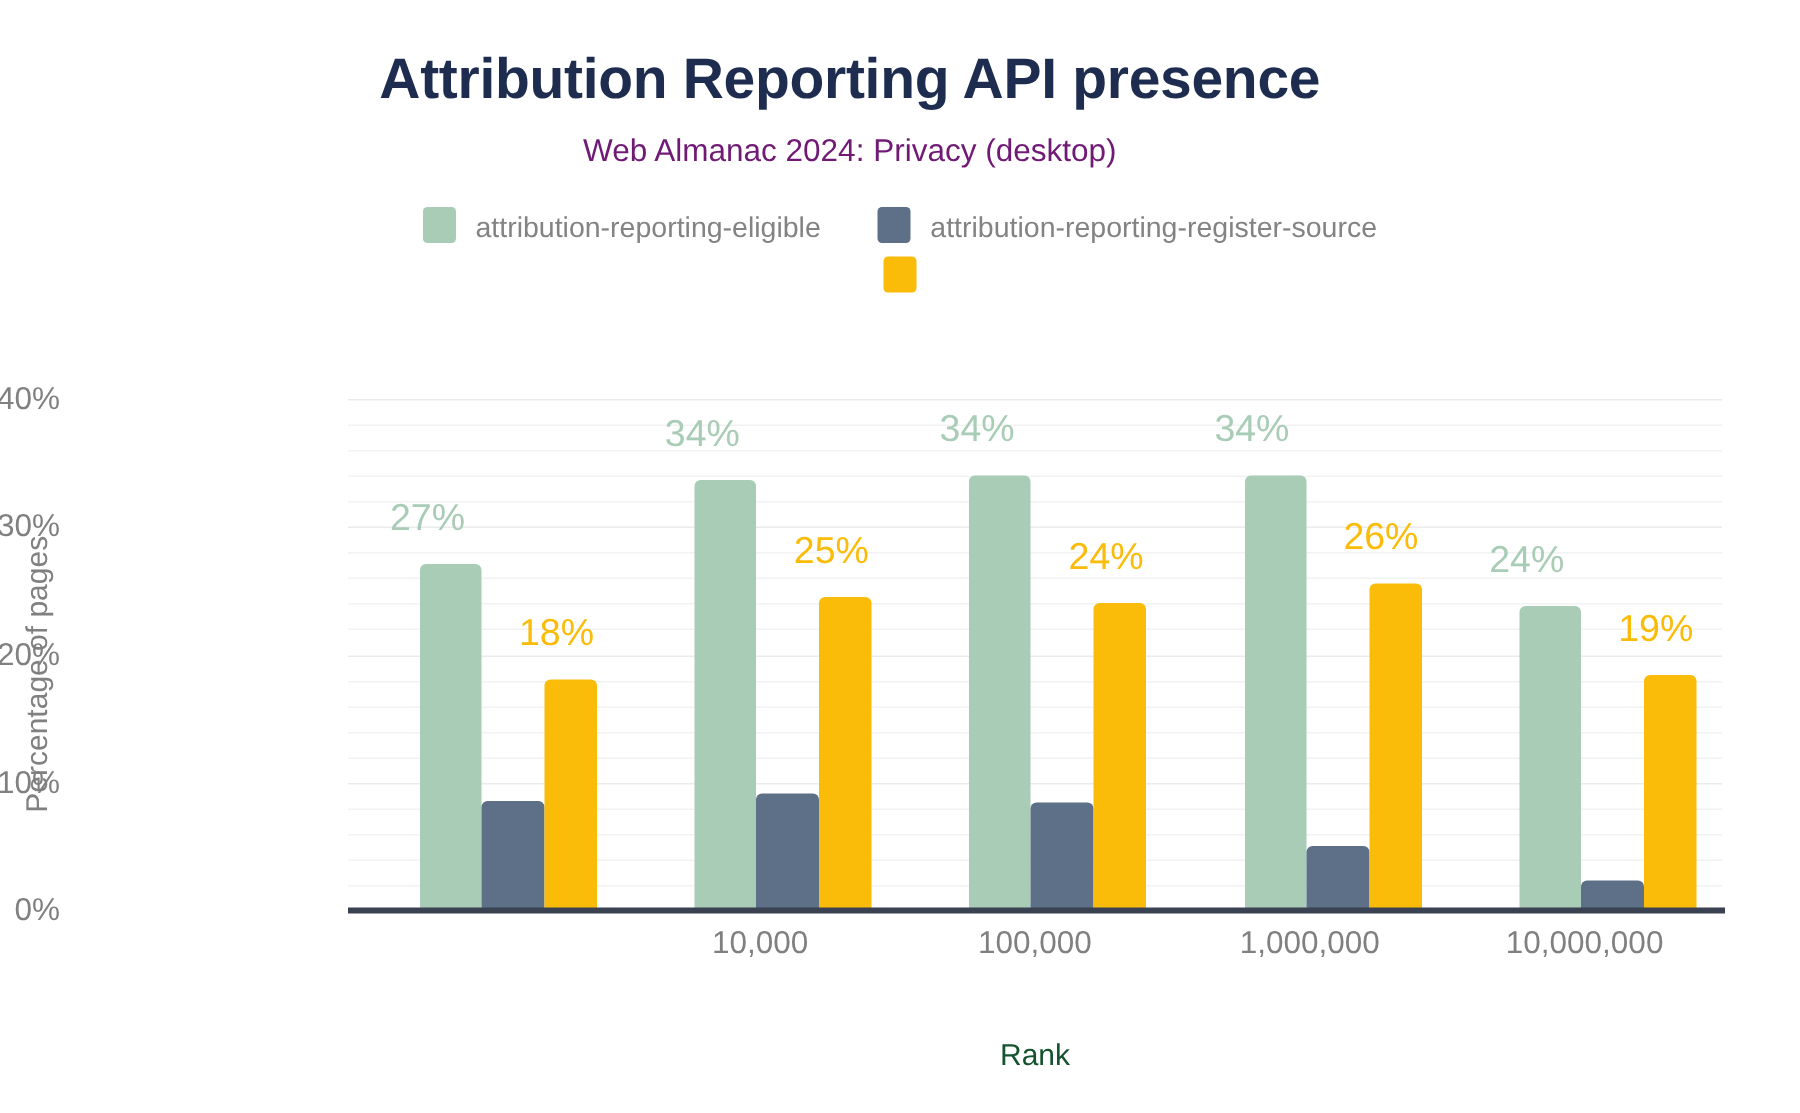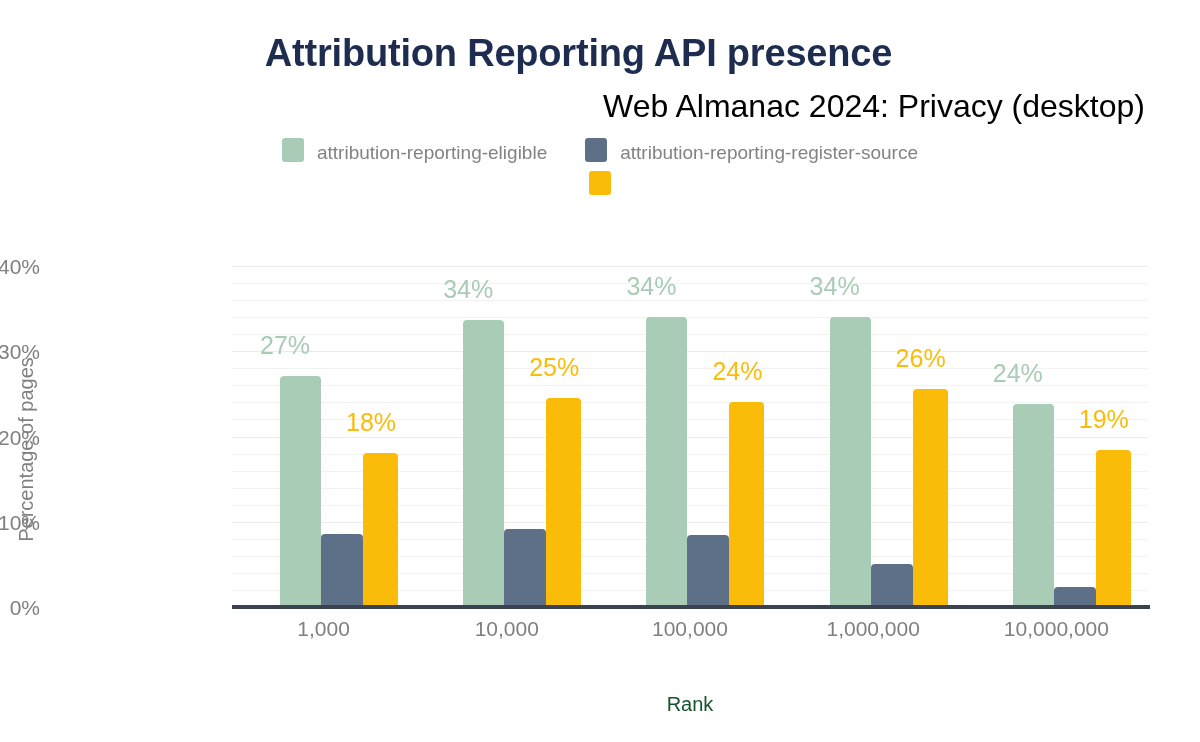--- a/index.html
+++ b/index.html
@@ -11,37 +11,37 @@
     width: 1200px;
     height: 742px;
     font-family: "Liberation Sans", sans-serif;
     overflow: hidden;
     position: relative;
   }
 
   
   #chart-header {
     position: absolute;
-    left: 12px; top: 0;
+    left: 0; top: 0;
     width: 1133px;
   }
   #chart-title {
     text-align: center;
     font-size: 38px;
     font-weight: bold;
     color: #1e2d4f;
     letter-spacing: -0.2px;
     margin-top: 34px;
     line-height: 1.0;
   }
   #chart-subtitle {
-    text-align: right;
-    font-size: 32px;
+    text-align: center;
+    font-size: 21px;
     font-weight: normal;
-    color: #000000;
+    color: #701a75;
     margin-top: 18px;
     line-height: 1.0;
   }
 
   
   #chart-legend {
     position: absolute;
     left: 0;
     top: 138px;
     width: 1200px;
@@ -265,18 +265,17 @@
         <div class="bar-label s0" style="bottom: 220.895px; color: rgb(168, 204, 181);">24%</div>
         <div class="bar s1" style="height: 19.6075px; background: rgb(94, 112, 136);"></div>
         <div class="bar s2" style="height: 156.86px; background: rgb(250, 188, 8);"></div>
         <div class="bar-label s2" style="bottom: 174.86px; color: rgb(250, 188, 8);">19%</div>
       </div>
     </div>
 
   <div id="axis-baseline"></div>
 
   <div id="x-axis-title">Rank</div>
-<div class="xtick" style="left: 232px; width: 183.2px;">1,000</div>
     <div class="xtick" style="left: 415.2px; width: 183.2px;">10,000</div>
     <div class="xtick" style="left: 598.4px; width: 183.2px;">100,000</div>
     <div class="xtick" style="left: 781.6px; width: 183.2px;">1,000,000</div>
     <div class="xtick" style="left: 964.8px; width: 183.2px;">10,000,000</div>
   </div>
 
 </body></html>

